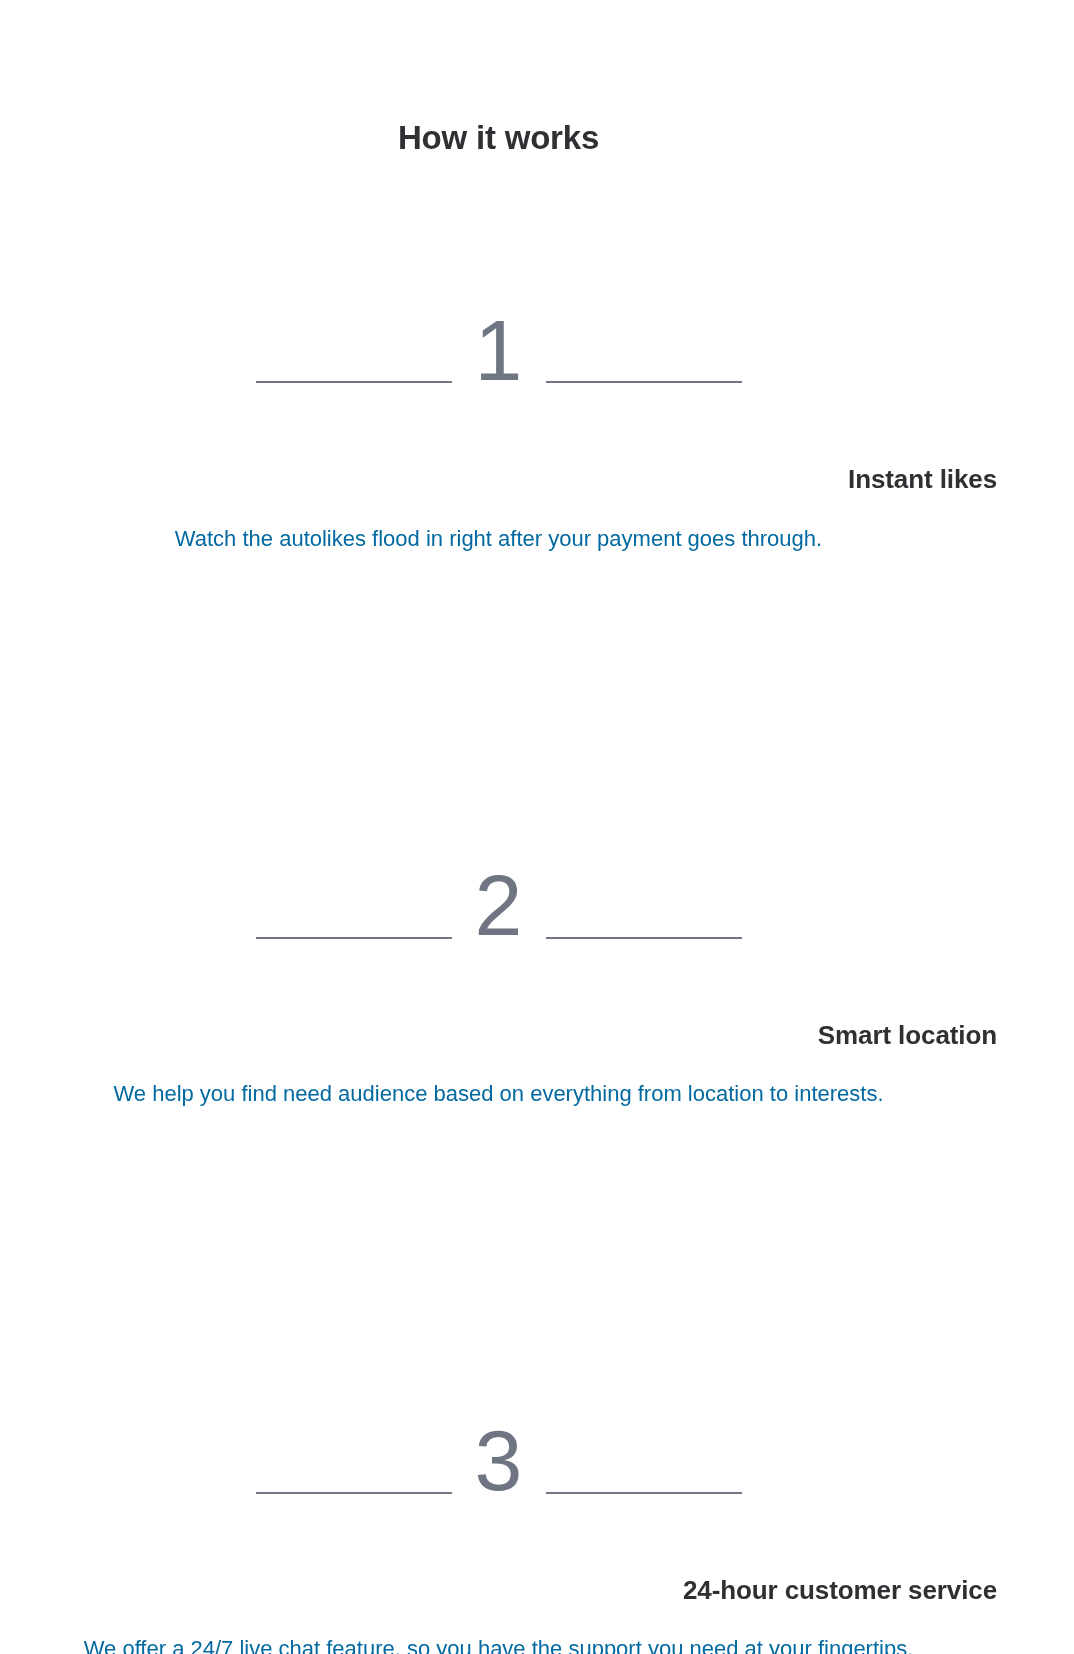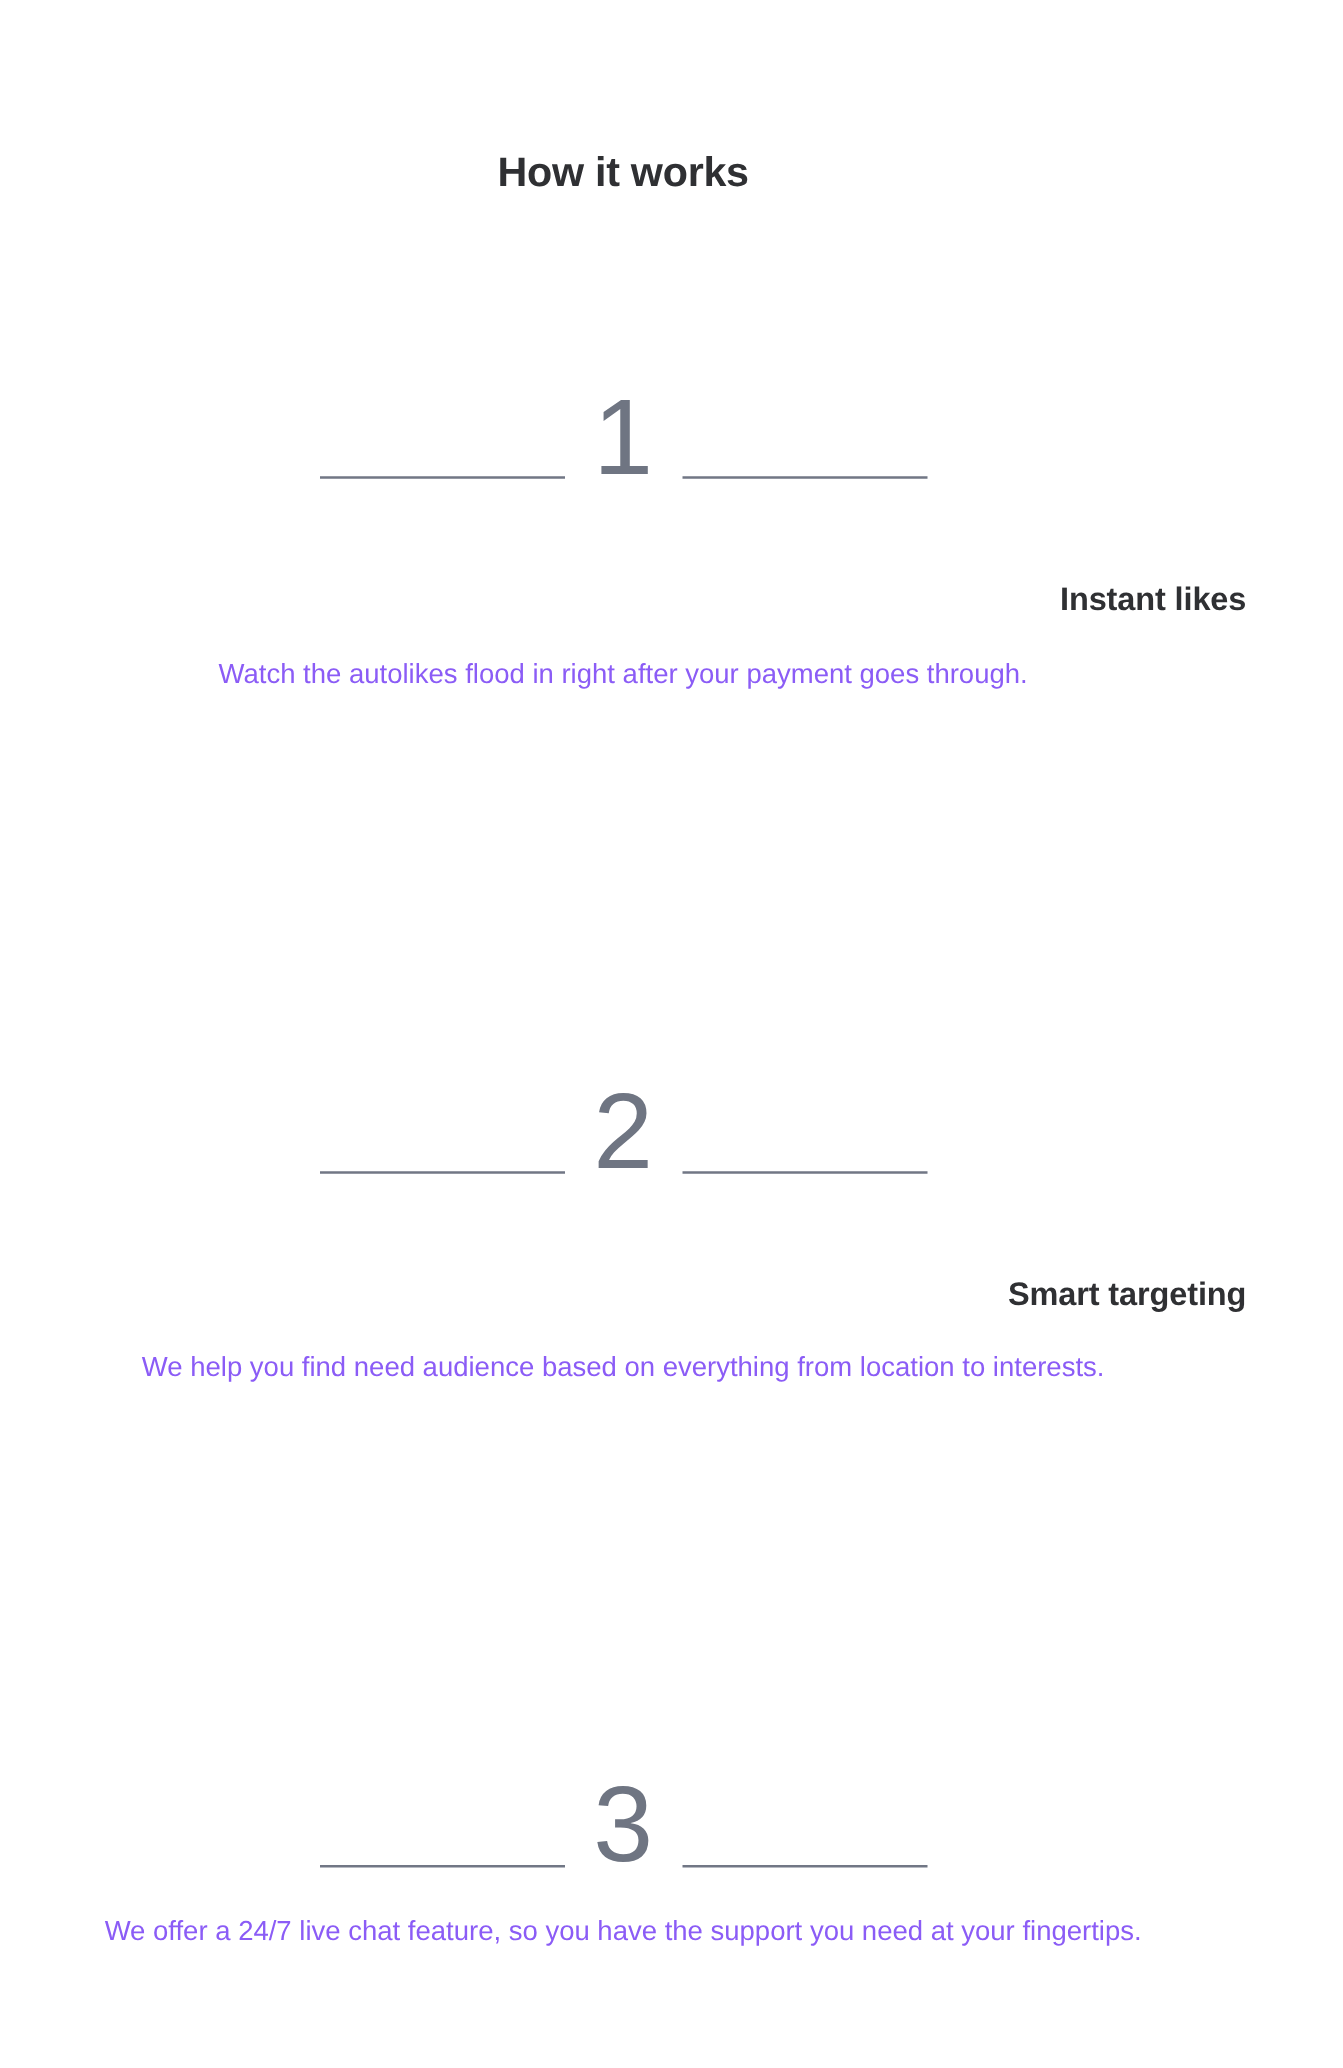--- a/index.html
+++ b/index.html
@@ -86,21 +86,21 @@
     letter-spacing: -0.1px;
     margin: 0;
     padding-top: 72px;
     line-height: 1.25;
   }
 
   .step-body {
     text-align: center;
     font-size: 22px;
     font-weight: 400;
-    color: #8b5cf6;
+    color: #0369a1;
     line-height: 1.55;
     margin: 0 auto;
     padding-top: 26px;
     max-width: 900px;
   }
 
   .step-3 .step-body {
     max-width: 880px;
   }
 </style>
@@ -122,27 +122,28 @@
       <h2 class="step-heading">Instant likes</h2>
       <p class="step-body">Watch the autolikes flood in right after your payment goes through.</p>
     </li>
 
     <li class="step step-2">
       <div class="step-number-row">
         <span class="rule rule-left"></span>
         <span class="step-number">2</span>
         <span class="rule rule-right"></span>
       </div>
-      <h2 class="step-heading">Smart targeting</h2>
+      <h2 class="step-heading">Smart location</h2>
       <p class="step-body">We help you find need audience based on everything from location to interests.</p>
     </li>
 
     <li class="step step-3">
       <div class="step-number-row">
         <span class="rule rule-left"></span>
         <span class="step-number">3</span>
         <span class="rule rule-right"></span>
       </div>
+      <h2 class="step-heading">24-hour customer service</h2>
       <p class="step-body">We offer a 24/7 live chat feature, so you have the support you need at your fingertips.</p>
     </li>
 
   </ol>
 </div>
 
 </body></html>

